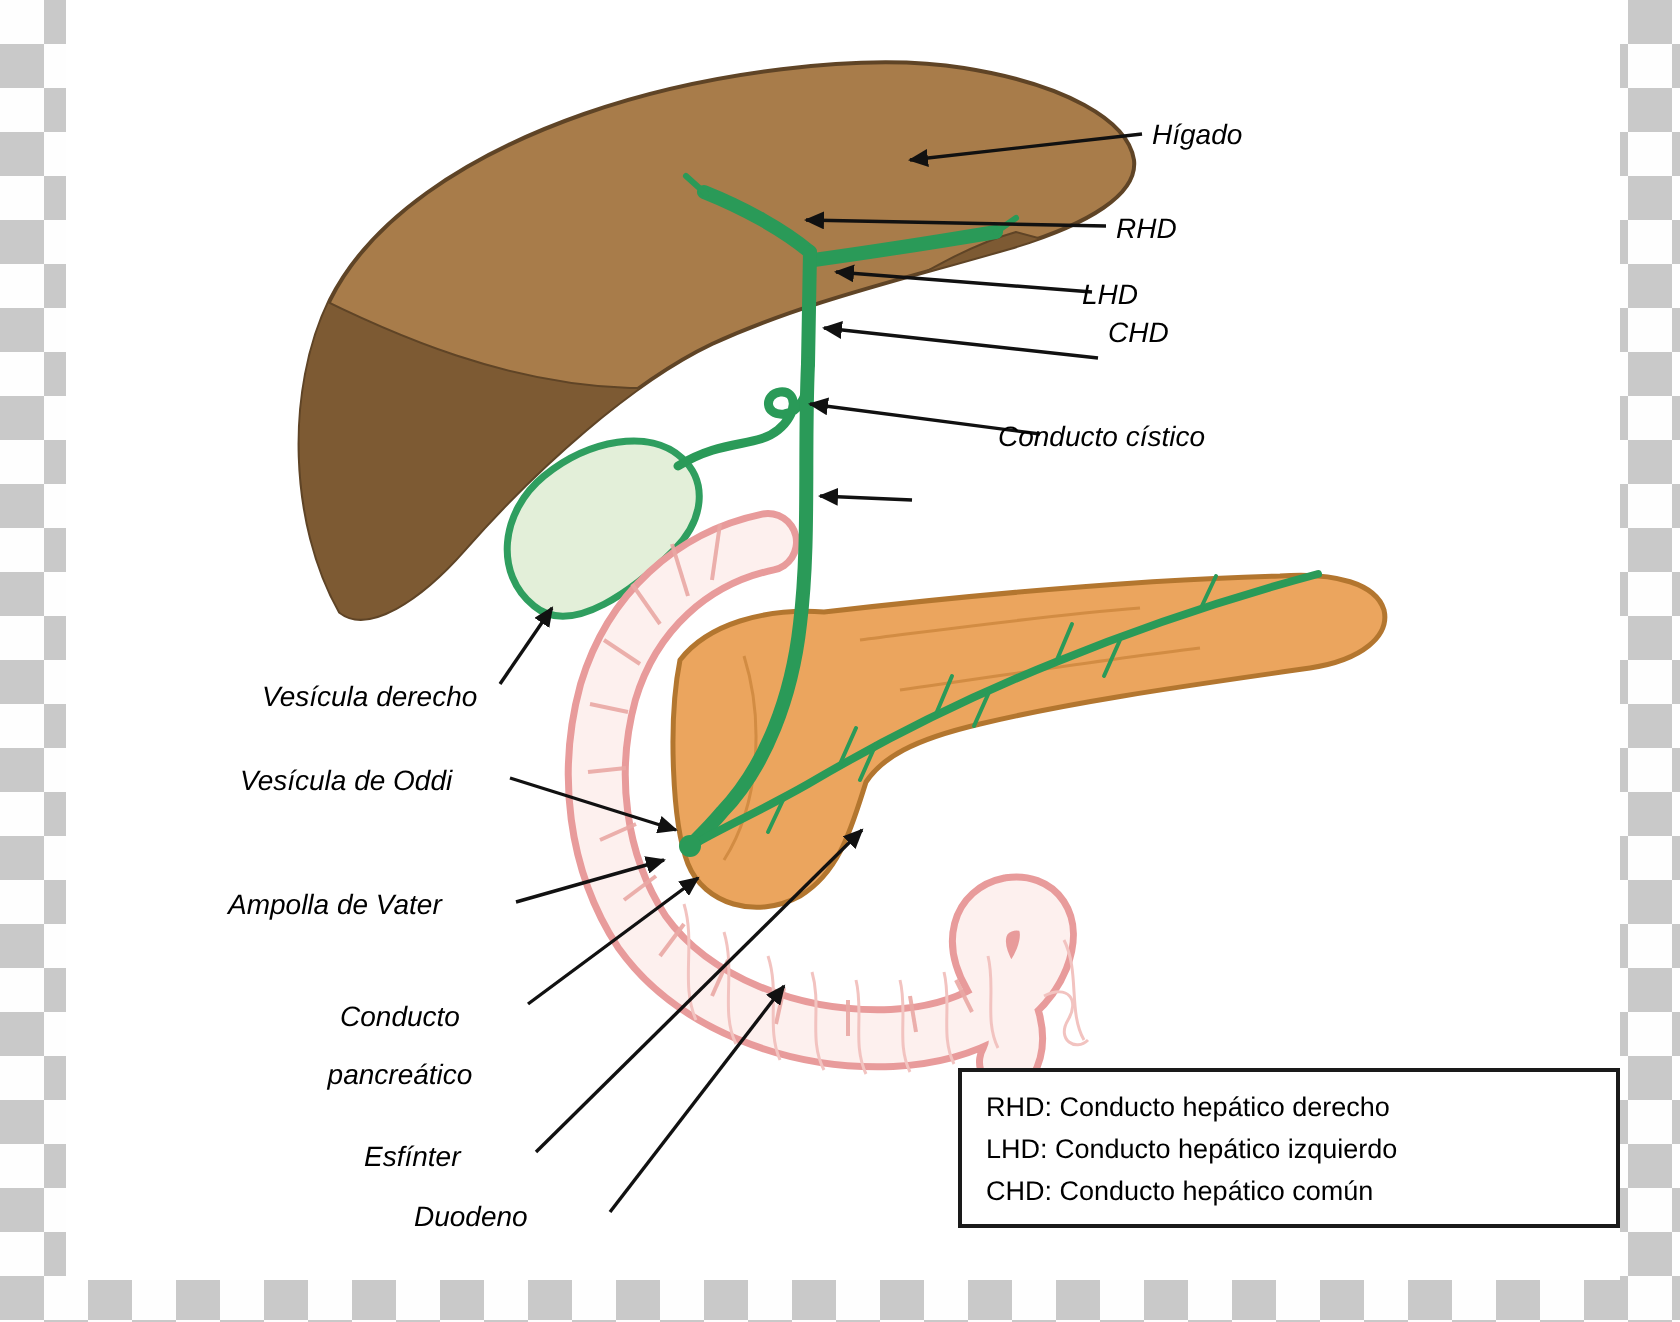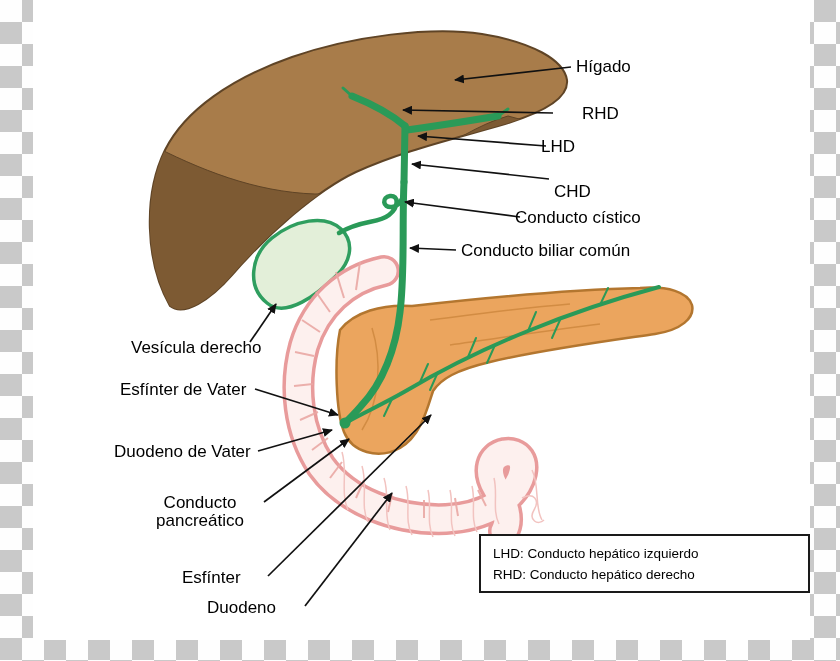--- a/index.html
+++ b/index.html
@@ -12,25 +12,26 @@
     background-image:
       linear-gradient(45deg,#c9c9c9 25%,transparent 25%,transparent 75%,#c9c9c9 75%),
       linear-gradient(45deg,#c9c9c9 25%,transparent 25%,transparent 75%,#c9c9c9 75%);
     background-position:0 0,22px 22px;
     background-size:44px 44px;
   }
   .art{position:absolute;left:0;top:0;}
   .lbl{
     position:absolute;
     color:#000;
-    font-size:17px;
+    font-size:14px;
     line-height:20px;
     white-space:nowrap;
+    font-style:italic;
   }
-  .lbl.wrap{white-space:normal;text-align:center;line-height:18px;}
+  .lbl.wrap{white-space:normal;text-align:center;line-height:29px;}
   .legend{
     position:absolute;
     left:479px;top:534px;width:331px;
     box-sizing:border-box;
     background:#ffffff;
     border:2px solid #1a1a1a;
     padding:7px 12px 6px 12px;
     font-size:13.5px;
     line-height:21px;
     color:#000;
@@ -135,30 +136,30 @@
       <line x1="250" y1="342" x2="276" y2="304" marker-end="url(#arrow)"></line>
       <line x1="255" y1="389" x2="338" y2="415" marker-end="url(#arrow)"></line>
       <line x1="258" y1="451" x2="332" y2="430" marker-end="url(#arrow)"></line>
       <line x1="264" y1="502" x2="349" y2="439" marker-end="url(#arrow)"></line>
       <line x1="268" y1="576" x2="431" y2="415" marker-end="url(#arrow)"></line>
       <line x1="305" y1="606" x2="392" y2="493" marker-end="url(#arrow)"></line>
     </g>
   </svg>
 
   <div class="lbl" style="left:576px;top:57px;">Hígado</div>
-  <div class="lbl" style="left:558px;top:104px;margin-left:24px;">RHD</div>
+  <div class="lbl" style="left:558px;top:104px;">RHD</div>
   <div class="lbl" style="left:541px;top:137px;">LHD</div>
-  <div class="lbl" style="left:554px;top:182px;text-align:center;">CHD</div>
-  <div class="lbl" style="left:515px;top:208px;">Conducto cístico</div>
-  <div class="lbl" style="left:461px;top:241px;">Conducto biliar común</div>
+  <div class="lbl" style="left:554px;top:156px;text-align:center;">CHD</div>
+  <div class="lbl" style="left:499px;top:208px;">Conducto cístico</div>
   <div class="lbl" style="left:131px;top:338px;">Vesícula derecho</div>
-  <div class="lbl" style="left:120px;top:380px;">Esfínter de Vater</div>
-  <div class="lbl" style="left:114px;top:442px;">Duodeno de Vater</div>
+  <div class="lbl" style="left:120px;top:380px;">Vesícula de Oddi</div>
+  <div class="lbl" style="left:114px;top:442px;">Ampolla de Vater</div>
   <div class="lbl wrap" style="left:138px;top:494px;width:124px;">Conducto pancreático</div>
   <div class="lbl" style="left:182px;top:568px;">Esfínter</div>
   <div class="lbl" style="left:207px;top:598px;">Duodeno</div>
 
   <div class="legend">
+    <span>RHD: Conducto hepático derecho</span>
     <span>LHD: Conducto hepático izquierdo</span>
-    <span>RHD: Conducto hepático derecho</span>
+    <span>CHD: Conducto hepático común</span>
   </div>
 
 </div>
 
 </body></html>

